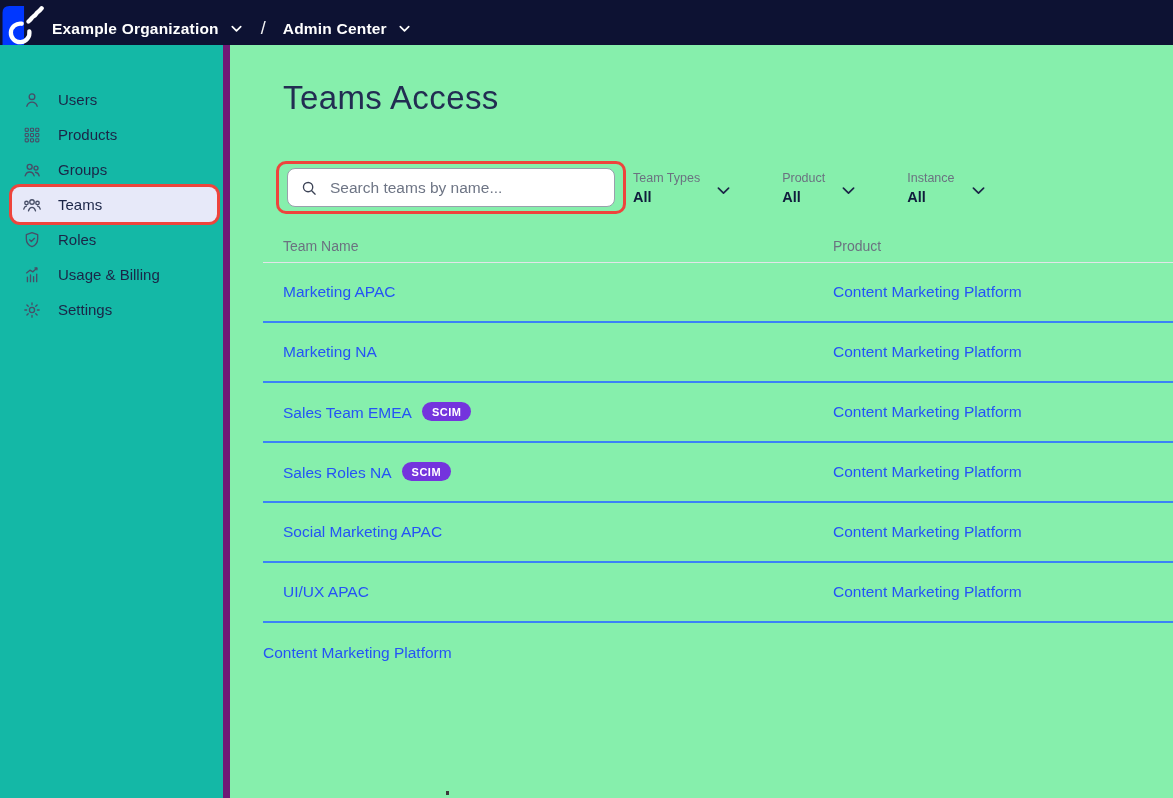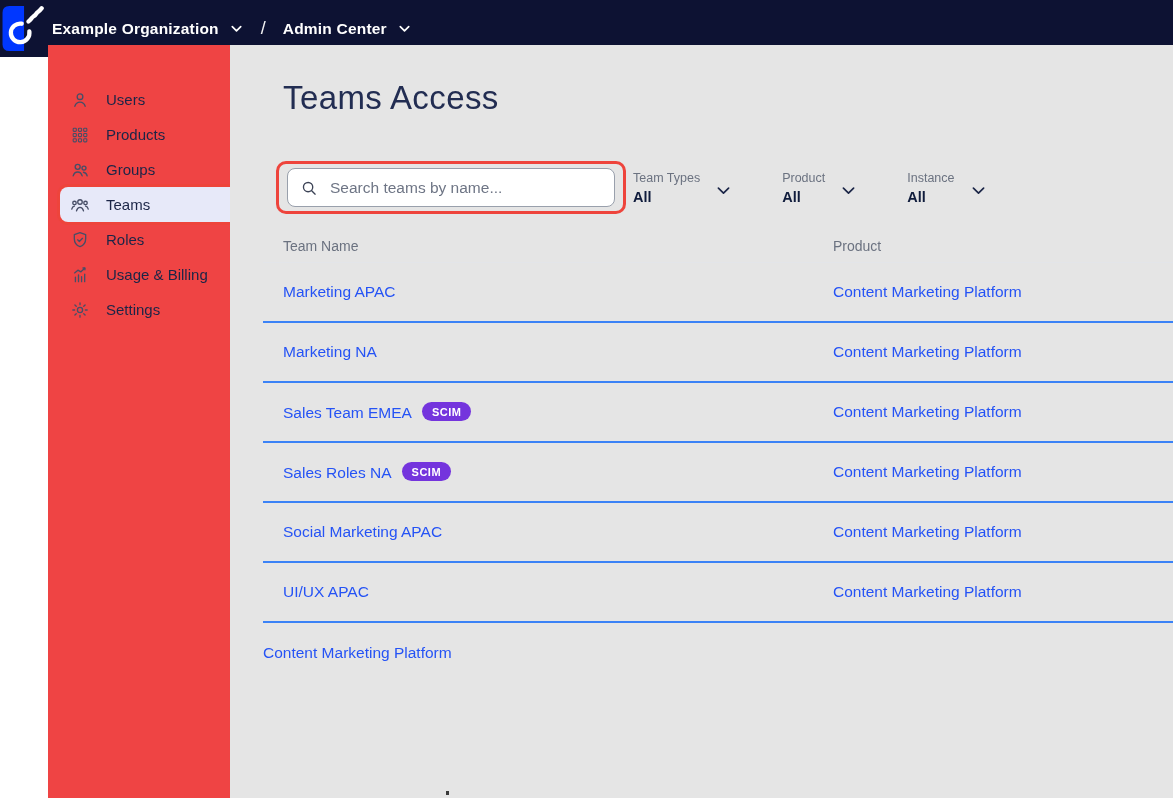--- a/index.html
+++ b/index.html
@@ -18,33 +18,33 @@
   .logo { width:52px; height:45px; flex:none; position:relative; cursor:pointer; }
   .logo svg { position:absolute; top:0; left:0; }
   .tb-item { display:flex; align-items:center; gap:10px; cursor:pointer;
     font-size:15.5px; font-weight:700; letter-spacing:.2px; }
   .tb-item:first-of-type { margin-left:16px; }
   .tb-sep { margin:0 17px; font-size:18px; font-weight:300; opacity:.95; }
   .tb-chevron { color:#fff; display:flex; }
   
   .sidebar {
     position:absolute; top:45px; left:0; bottom:0; width:230px;
-    background:#ef4444; border-right:7px solid #701a75; padding-top:37px;margin-left:48px;
+    background:#14b8a6; border-right:7px solid #701a75; padding-top:37px;
   }
   .side-item {
     height:35px; margin:0 6px 0 12px; padding-left:10px; border-radius:8px;
     display:flex; align-items:center; cursor:pointer;
     font-size:15px; color:#1b2547;
   }
   .side-item .icon { width:20px; height:20px; margin-right:16px; color:#474e67; flex:none; }
   .side-item .icon svg { width:20px; height:20px; display:block; }
   .side-item.selected { background:var(--selected-bg,#e7e9f9); }
   .side-item.annotated { box-shadow:0 0 0 3px var(--annotation-red,#ee443c); }
   
-  .main { position:absolute; top:45px; left:230px; right:0; bottom:0; background:#e5e5e5; }
+  .main { position:absolute; top:45px; left:230px; right:0; bottom:0; background:#86efac; }
   .page-title {
     margin:34px 0 0 53px; font-size:33px; font-weight:300; color:#222d52;
     letter-spacing:.4px;
   }
   .controls { position:absolute; top:116px; left:46px; right:8px; display:flex; align-items:flex-start; }
   .red-annotation { border:3px solid var(--annotation-red,#ee443c); border-radius:10px; padding:4px 8px; }
   .searchbox {
     width:328px; height:39px; border:1px solid #99a0ac; border-radius:8px;
     background:#fff; display:flex; align-items:center; padding:0 12px;
   }

